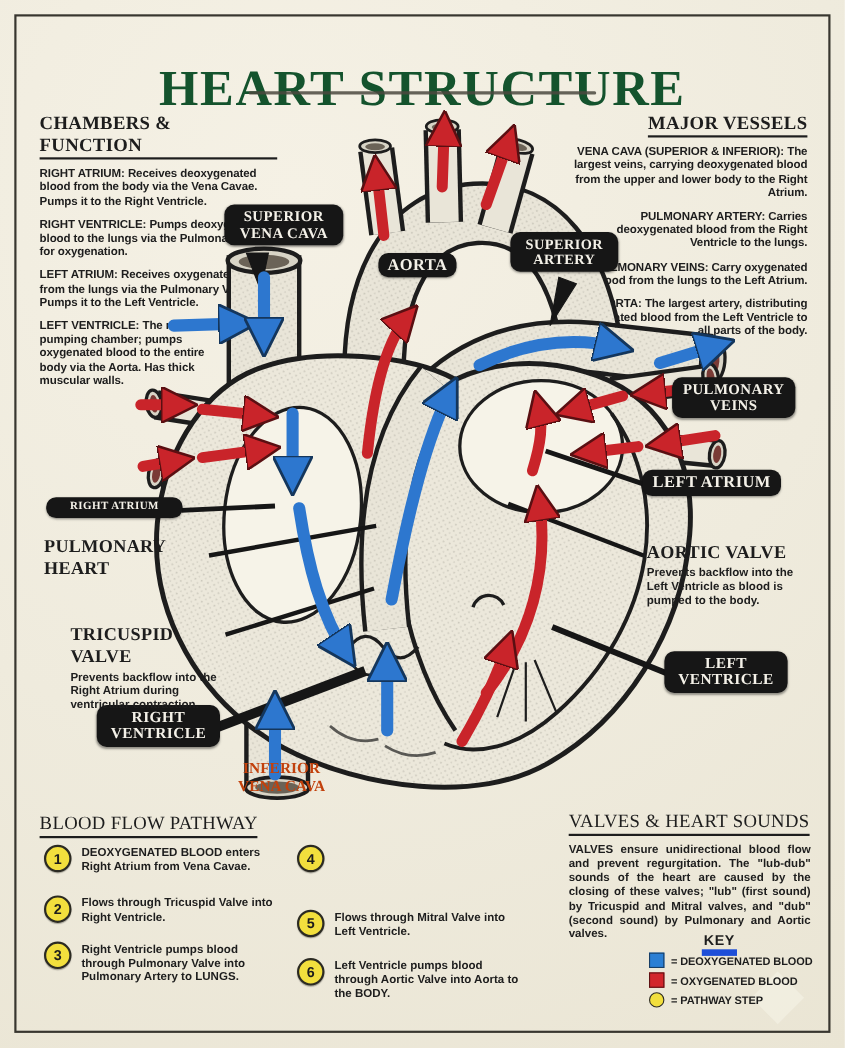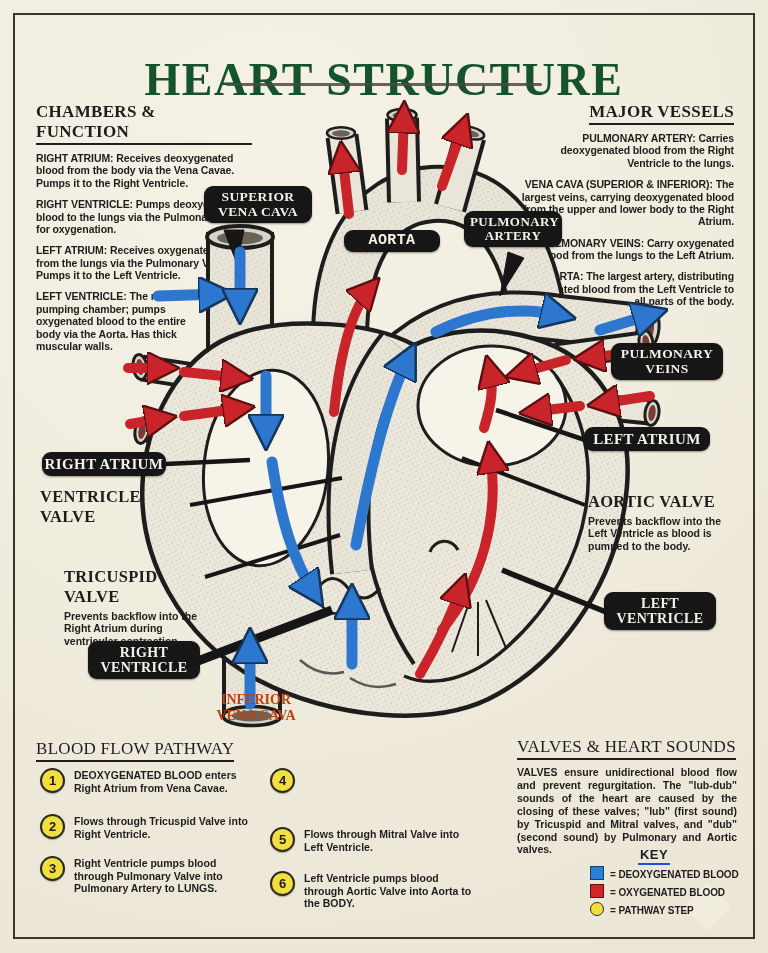--- a/index.html
+++ b/index.html
@@ -21,25 +21,25 @@
           display:inline-block;border-bottom:2.5px solid #1d1d1d;padding-bottom:1px;}
   .col p{margin:0 0 9px 0;font-size:10.5px;font-weight:700;line-height:1.18;letter-spacing:-.1px;}
   .col .term{font-weight:700;}
   
   svg.art{position:absolute;left:0;top:0;z-index:1;pointer-events:none;}
   
   .pill{position:absolute;z-index:3;background:#161616;color:#f4f1e8;border-radius:9px;
         font-family:"Liberation Serif",serif;font-weight:700;text-align:center;line-height:1.08;
         letter-spacing:.4px;box-shadow:0 1px 2px rgba(0,0,0,.4);padding:4px 6px;}
   .p-svc{left:204px;top:186px;width:96px;font-size:13.5px;}
-  .p-aorta{left:344px;top:230px;width:96px;font-size:15px;padding:3px 0;font-family:Liberation Mono, monospace;}
+  .p-aorta{left:344px;top:230px;width:71px;font-size:15px;padding:3px 0;}
   .p-pa{left:464px;top:211px;width:86px;font-size:13px;}
   .p-pv{left:611px;top:343px;width:100px;font-size:13.5px;}
   .p-la{left:584px;top:427px;width:126px;font-size:15px;padding:4px 0;}
-  .p-ra{left:42px;top:452px;width:124px;font-size:15px;padding:4px 0;}
+  .p-ra{left:42px;top:452px;width:124px;font-size:10px;padding:4px 0;}
   .p-lv{left:604px;top:592px;width:100px;font-size:14px;}
   .p-rv{left:88px;top:641px;width:100px;font-size:14px;}
   
   .plain{position:absolute;z-index:3;font-family:"Liberation Serif",serif;font-weight:700;color:#c2410c;}
   .t-ivc{left:208px;top:692px;width:96px;text-align:center;font-size:14px;line-height:1.12;}
   .valve-note{position:absolute;z-index:3;}
   .valve-note h3{margin:0;font-family:"Liberation Serif",serif;font-size:16.5px;letter-spacing:.3px;}
   .valve-note p{margin:3px 0 0 0;font-size:10.5px;font-weight:700;line-height:1.18;}
   .vn-pulm{left:40px;top:487px;width:158px;}
   .vn-tric{left:64px;top:567px;width:152px;}
@@ -57,21 +57,21 @@
   .st1{left:40px;top:768px;width:212px;}
   .st2{left:40px;top:814px;width:212px;}
   .st3{left:40px;top:856px;width:212px;}
   .st4{left:270px;top:768px;width:205px;}
   .st5{left:270px;top:827px;width:205px;}
   .st6{left:270px;top:871px;width:205px;}
   .valves-body{position:absolute;left:517px;top:766px;width:220px;font-size:10.5px;font-weight:700;line-height:1.23;text-align:justify;margin:0;}
   
   .key{position:absolute;left:560px;top:847px;width:188px;}
   .key-h{text-align:center;font-weight:700;font-size:13px;letter-spacing:.5px;}
-  .key-h span{border-bottom:2px solid #1d4ed8;padding:0 2px 1px 2px;}
+  .key-h span{border-bottom:6px solid #1d4ed8;padding:0 2px 1px 2px;}
   .key-row{display:flex;align-items:flex-end;gap:6px;margin:4px 0 0 30px;}
   .sw{width:14px;height:14px;border:1.5px solid #222;flex:0 0 auto;box-sizing:border-box;}
   .sw-blue{background:#2b7fd4;border-color:#173e66;}
   .sw-red{background:#d2262b;border-color:#5e1113;}
   .sw-yellow{background:#f2df3d;border-radius:50%;border-color:#2b2a22;}
   .key-row span.lbl{font-size:10px;font-weight:700;letter-spacing:-.1px;}
   .watermark{position:absolute;left:690px;top:890px;width:34px;height:34px;background:#f8f5ea;opacity:.5;
              transform:rotate(45deg);z-index:0;}
 </style>
 </head>
@@ -86,22 +86,22 @@
 <div class="col col-left">
   <h2>CHAMBERS &amp; FUNCTION</h2>
   <p><span class="term">RIGHT ATRIUM:</span> <span>Receives deoxygenated blood from the body via the Vena Cavae. Pumps it to the Right Ventricle.</span></p>
   <p><span class="term">RIGHT VENTRICLE:</span> <span>Pumps deoxygenated blood to the lungs via the Pulmonary Artery for oxygenation.</span></p>
   <p><span class="term">LEFT ATRIUM:</span> <span>Receives oxygenated blood from the lungs via the Pulmonary Veins. Pumps it to the Left Ventricle.</span></p>
   <p style="width:150px;"><span class="term">LEFT VENTRICLE:</span> <span>The main pumping chamber; pumps oxygenated blood to the entire body via the Aorta. Has thick muscular walls.</span></p>
 </div>
 
 <div class="col col-right">
   <h2>MAJOR VESSELS</h2><br>
+  <p><span class="term">VENA CAVA (SUPERIOR &amp; INFERIOR):</span> <span>The largest veins, carrying deoxygenated blood from the upper and lower body to the Right Atrium.</span></p>
   <p><span class="term">PULMONARY ARTERY:</span> <span>Carries deoxygenated blood from the Right Ventricle to the lungs.</span></p>
-  <p><span class="term">VENA CAVA (SUPERIOR &amp; INFERIOR):</span> <span>The largest veins, carrying deoxygenated blood from the upper and lower body to the Right Atrium.</span></p>
   <p><span class="term">PULMONARY VEINS:</span> <span>Carry oxygenated blood from the lungs to the Left Atrium.</span></p>
   <p><span class="term">AORTA:</span> <span>The largest artery, distributing oxygenated blood from the Left Ventricle to all parts of the body.</span></p>
 </div>
 
 <svg class="art" width="768" height="953" viewBox="0 0 768 953">
   <defs>
     <pattern id="sd" width="6" height="6" patternUnits="userSpaceOnUse" patternTransform="rotate(18)">
       <circle cx="1.5" cy="1.5" r=".9" fill="#2a2a24" fill-opacity=".30"></circle>
       <circle cx="4.5" cy="4.5" r=".8" fill="#2a2a24" fill-opacity=".22"></circle>
     </pattern>
@@ -241,30 +241,30 @@
     <path d="M 650 396 L 598 404" marker-end="url(#ar)"></path>
     <path d="M 580 406 L 530 412" marker-end="url(#ar)"></path>
     <path d="M 442 630 C 482 580 500 518 490 452" marker-end="url(#ar)"></path>
     <path d="M 420 674 C 440 640 452 614 462 584" marker-end="url(#ar)"></path>
     <path d="M 484 428 C 492 402 494 386 489 366" marker-end="url(#ar)"></path>
   </g>
 </svg>
 
 <div class="pill p-svc">SUPERIOR VENA CAVA</div>
 <div class="pill p-aorta">AORTA</div>
-<div class="pill p-pa">PULMONARY ARTERY</div>
+<div class="pill p-pa">SUPERIOR ARTERY</div>
 <div class="pill p-pv">PULMONARY VEINS</div>
 <div class="pill p-la">LEFT ATRIUM</div>
 <div class="pill p-ra">RIGHT ATRIUM</div>
 <div class="pill p-lv">LEFT VENTRICLE</div>
 <div class="pill p-rv">RIGHT VENTRICLE</div>
 <div class="plain t-ivc">INFERIOR VENA CAVA</div>
 
 <div class="valve-note vn-pulm">
-  <h3>VENTRICLE VALVE</h3>
+  <h3>PULMONARY HEART</h3>
 </div>
 <div class="valve-note vn-tric">
   <h3>TRICUSPID VALVE</h3>
   <p>Prevents backflow into the Right Atrium during ventricular contraction.</p>
 </div>
 <div class="valve-note vn-aort">
   <h3>AORTIC VALVE</h3>
   <p>Prevents backflow into the Left Ventricle as blood is pumped to the body.</p>
 </div>
 

